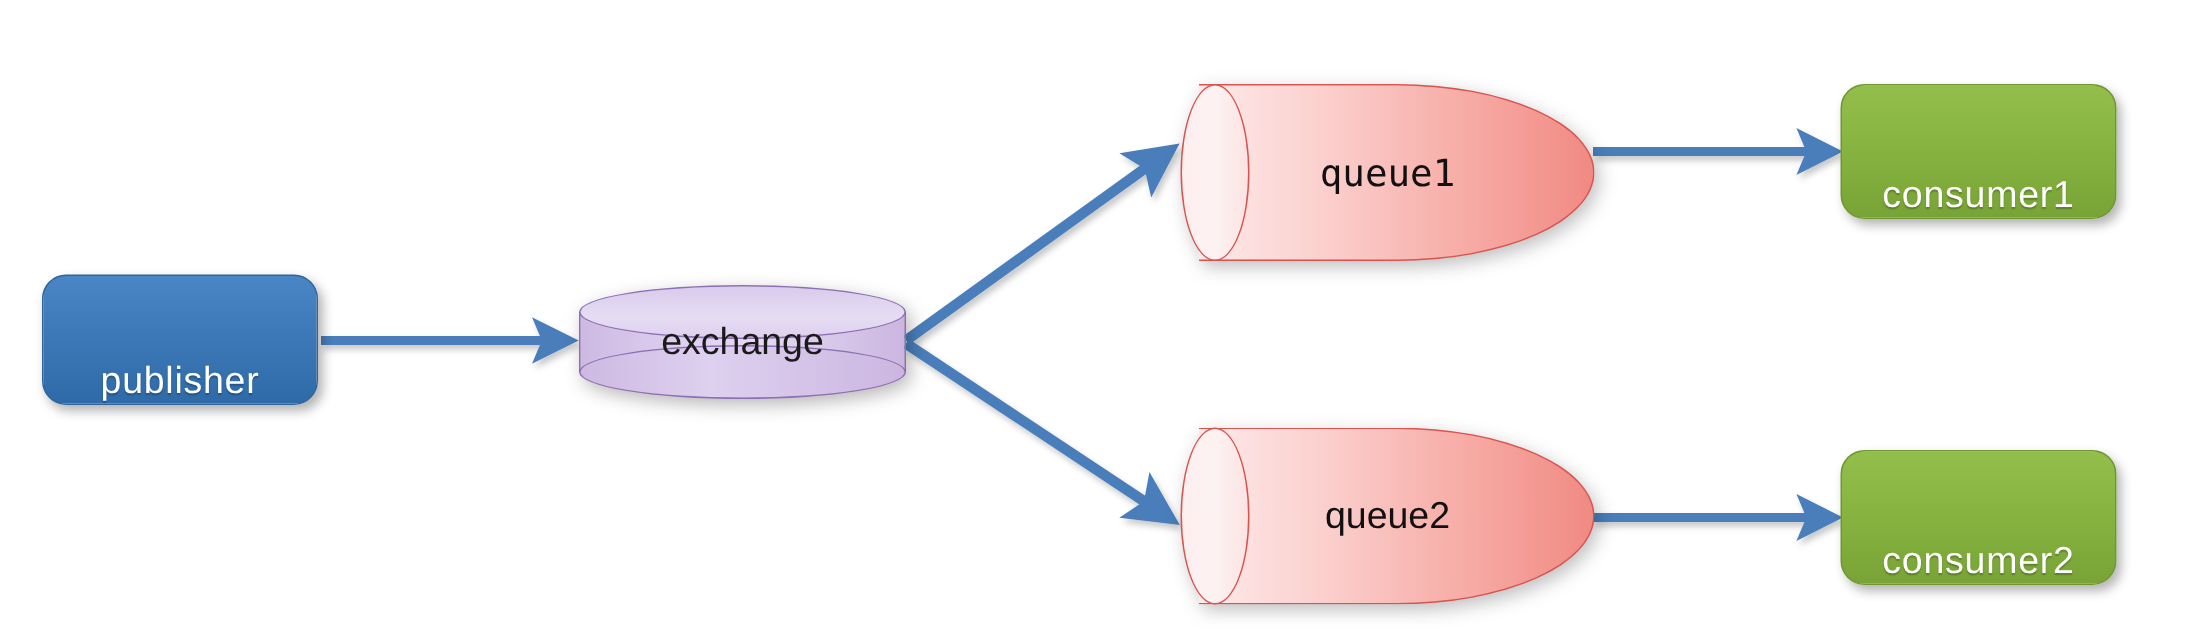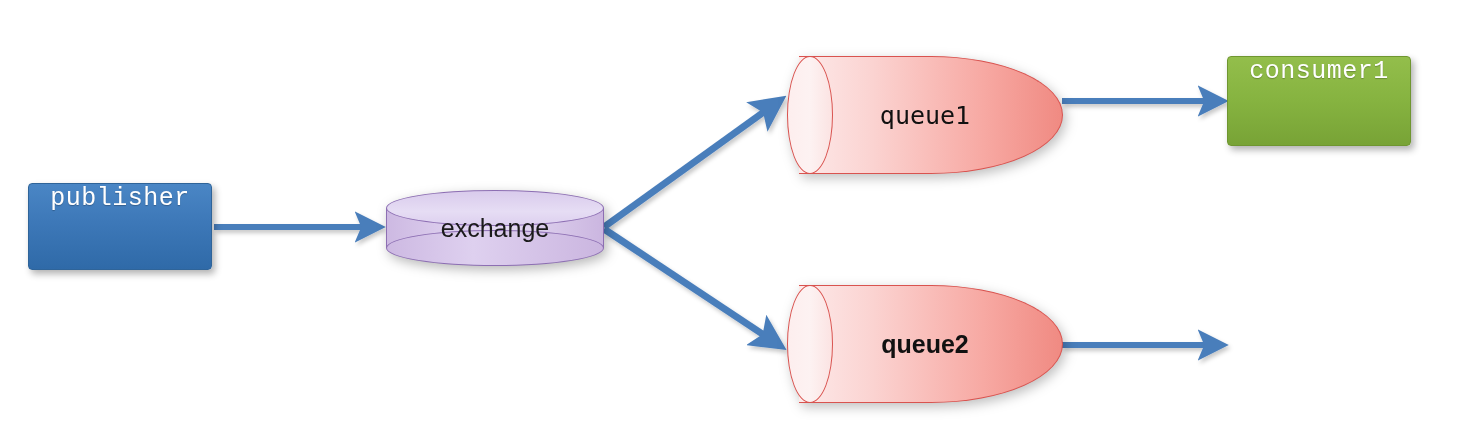--- a/index.html
+++ b/index.html
@@ -14,26 +14,26 @@
     background: #ffffff;
     overflow: hidden;
     font-family: "Liberation Sans", sans-serif;
   }
   .node {
     position: absolute;
     box-sizing: border-box;
   }
   
   .rect-node {
-    border-radius: 4px;
+    border-radius: 16px;
     display: flex;
-    align-items: flex-start;
+    align-items: flex-end;
     justify-content: center;
     color: #ffffff;
-    font-family: Liberation Mono, monospace;
+    font-family: Liberation Sans, sans-serif;
     font-size: 25px;
     letter-spacing: 0.5px;
     box-shadow: 3px 4px 7px rgba(0,0,0,0.30);
     text-shadow: 0 1px 1px rgba(0,0,0,0.25);
   }
   .rect-publisher {
     background: linear-gradient(to bottom, #4a86c5 0%, #3d78b8 45%, #2f6aa8 100%);
     border: 1px solid #2f6499;
   }
   .rect-consumer {
@@ -128,21 +128,20 @@
     align-items: center;
     justify-content: center;
     color: #111111;
     font-size: 25px;
   }
   .label-mono {
     font-family: "DejaVu Sans Mono", "Liberation Mono", monospace;
   }
   .label-sans {
     font-family: "Liberation Sans", sans-serif;
-    font-weight: bold;
   }
   
   .arrow-layer {
     position: absolute;
     left: 0;
     top: 0;
     width: 1459px;
     height: 423px;
     pointer-events: none;
   }
@@ -196,14 +195,17 @@
   <div class="node cyl-h" style="left:787px; top:285px; width:276px; height:118px;">
     <div class="body"></div>
     <div class="left-cap"></div>
     <div class="label label-sans">queue2</div>
   </div>
 
   <div class="node rect-node rect-consumer" style="left:1227px; top:56px; width:184px; height:90px;">
     <span>consumer1</span>
   </div>
 
+  <div class="node rect-node rect-consumer" style="left:1227px; top:300px; width:184px; height:90px;">
+    <span>consumer2</span>
+  </div>
 
 </div>
 
 </body></html>

